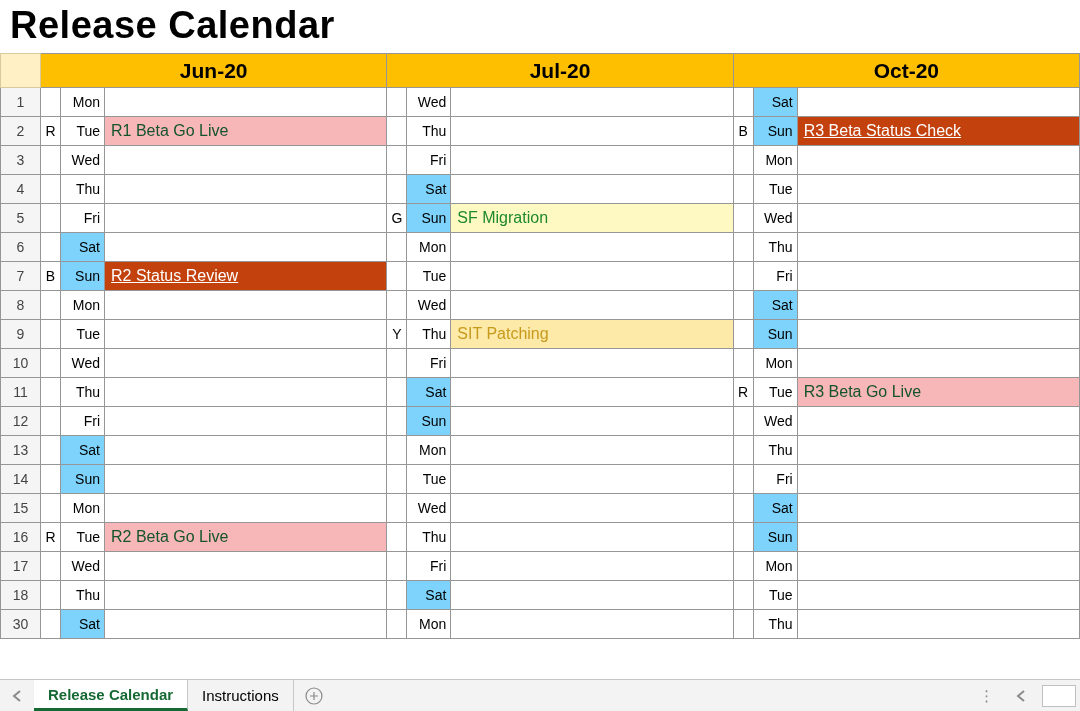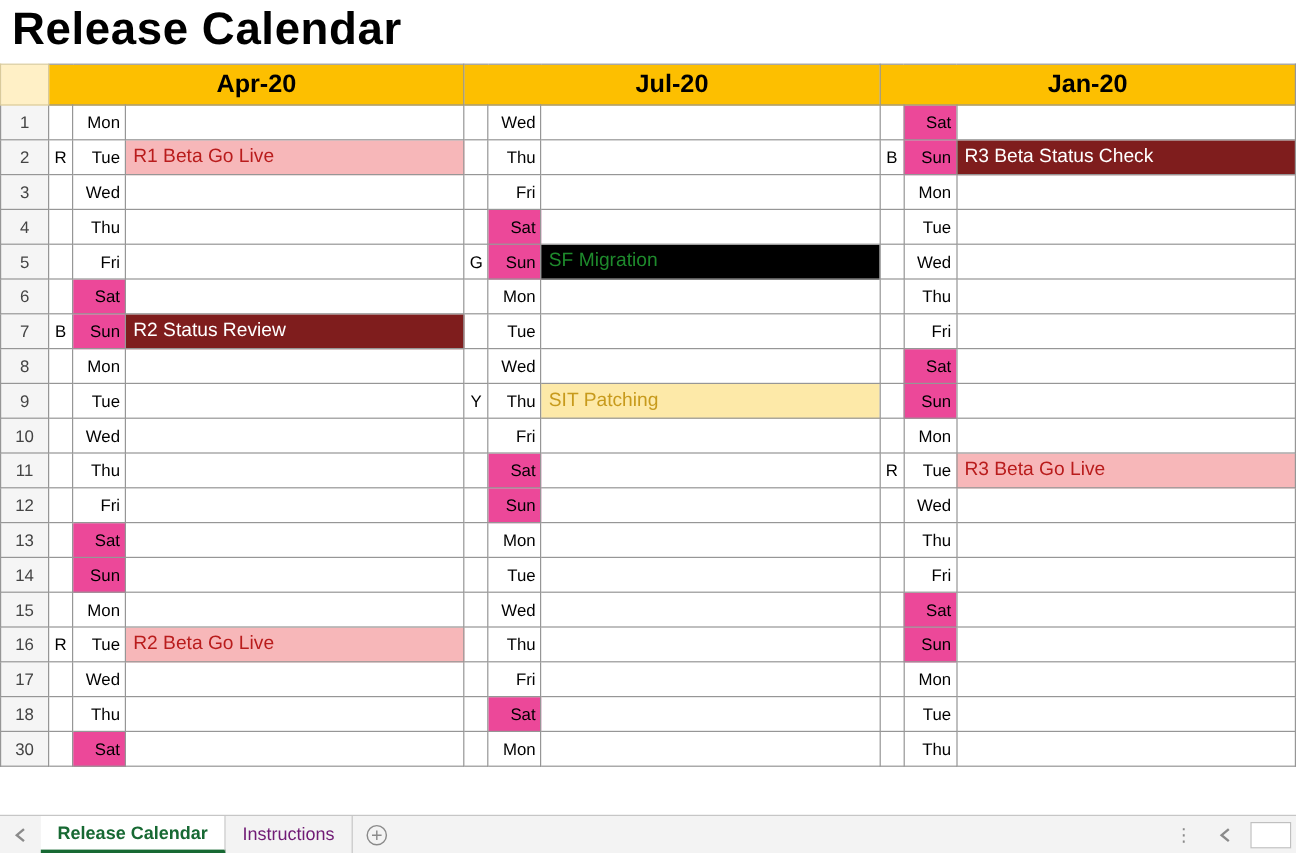--- a/index.html
+++ b/index.html
@@ -58,25 +58,25 @@
   width: 38px;
   font-size: 14px;
   padding: 0 4px;
   text-align: right;
 }
 .calendar .event {
   padding: 0 6px;
   font-size: 16px;
 }
 .calendar .wk {
-  background: #ec4899;
-}
-.ev-red   { background: #f7b7b9; color: #b91c1c; }
-.ev-blue  { background: #7f1d1d; color: #ffffff; }
-.ev-green { background: #000000; color: #1e8a2c; }
+  background: #7dd3fc;
+}
+.ev-red   { background: #f7b7b9; color: #14532d; }
+.ev-blue  { background: #c2410c; color: #ffffff; text-decoration: underline; }
+.ev-green { background: #fef9c3; color: #1e8a2c; }
 .ev-yellow{ background: #fde9a8; color: #c79a1c; margin-left: 16px; }
 
 
 .tabbar {
   position: absolute;
   left: 0;
   right: 0;
   bottom: 0;
   height: 32px;
   background: #f3f3f3;
@@ -90,21 +90,21 @@
   display: flex;
   align-items: center;
   justify-content: center;
   color: #8a8a8a;
 }
 .tabbar .tab {
   padding: 0 14px;
   display: flex;
   align-items: center;
   border-right: 1px solid #c6c6c6;
-  color: #701a75;
+  color: #000000;
   cursor: default;
 }
 .tabbar .tab.active {
   background: #fff;
   color: #176933;
   font-weight: 700;
   border-bottom: 3px solid #176933;
 }
 .tabbar .addbtn {
   width: 40px;
@@ -142,23 +142,23 @@
     <col style="width:20px">
       <col style="width:44px">
       <col>
     <col style="width:20px">
       <col style="width:44px">
       <col>
   </colgroup>
   <thead>
     <tr>
       <th class="hdrcell cream" style="background:#fff0c6"></th>
-      <th class="hdrcell" colspan="3">Apr-20</th>
+      <th class="hdrcell" colspan="3">Jun-20</th>
       <th class="hdrcell" colspan="3">Jul-20</th>
-      <th class="hdrcell" colspan="3">Jan-20</th>
+      <th class="hdrcell" colspan="3">Oct-20</th>
     </tr>
   </thead>
   <tbody id="calendar-body">
       <tr>
         <td class="rownum">1</td>
         <td class="marker"></td>
         <td class="day">Mon</td>
         <td class="event "></td>
         <td class="marker"></td>
         <td class="day">Wed</td>

